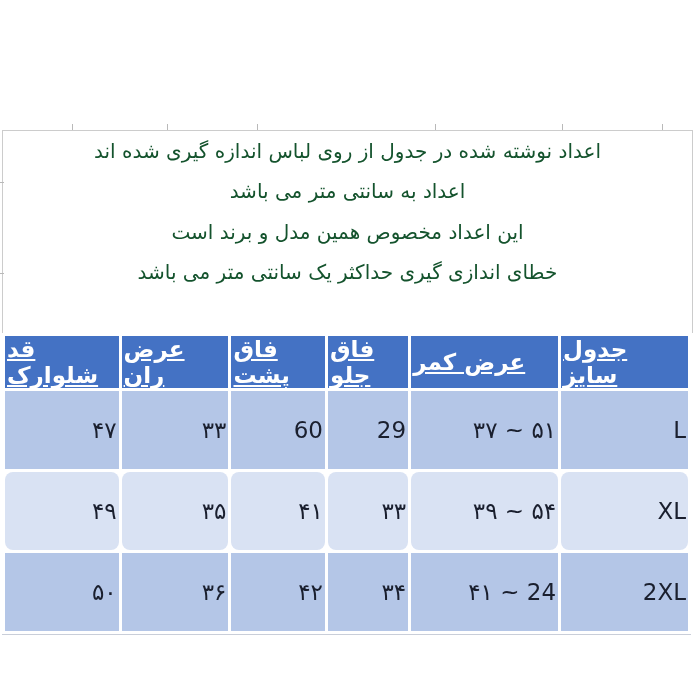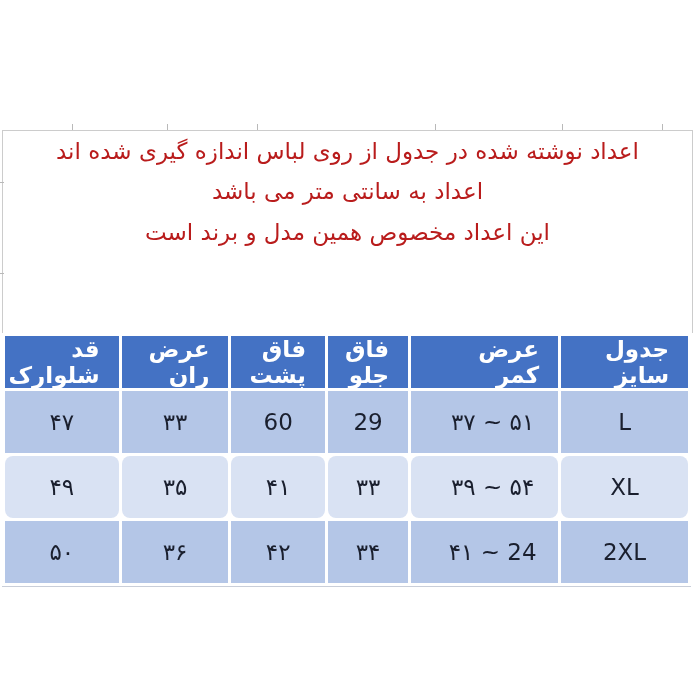--- a/index.html
+++ b/index.html
@@ -8,60 +8,61 @@
     font-family:"DejaVu Sans","Liberation Sans",sans-serif;
   }
   .canvas{position:relative;width:700px;height:700px;background:#ffffff;overflow:hidden;}
 
   
   .notes{
     position:absolute;left:2px;top:130px;width:691px;height:203px;
     border-top:1px solid #cccccc;border-left:1px solid #cccccc;border-right:1px solid #cccccc;
     box-sizing:border-box;
     text-align:center;direction:rtl;
-    color:#b91c1c;font-size:23px;
+    color:#14532d;font-size:20px;
   }
   .notes p{margin:0;line-height:40.4px;white-space:nowrap;}
 
   
   .tick{position:absolute;background:#b9b9b9;}
   .tick-top{width:1px;height:6px;top:124px;}
   .tick-left{width:4px;height:1px;left:0;}
 
   
   .size-table{
     position:absolute;left:2px;top:333px;width:689px;
     border-collapse:separate;border-spacing:3px;
     direction:rtl;table-layout:fixed;
     border-bottom:1px solid #c9ced9;
   }
   .size-table th{
     background:var(--header-bg,#4472C4);color:var(--header-text,#ffffff);
-    font-weight:bold;font-size:23px;height:44px;text-align:right;
-    padding:0 19px;overflow:hidden;
+    font-weight:bold;font-size:23px;height:44px;text-align:left;
+    padding:0 2px;overflow:hidden;text-decoration:underline;
   }
   .size-table td{
-    height:46px;text-align:center;vertical-align:middle;
-    font-size:23px;color:#1a1f2e;padding:8px 2px;overflow:hidden;
+    height:46px;vertical-align:middle;
+    font-size:23px;color:#1a1f2e;padding:16px 2px;overflow:hidden;
   }
   tr.band-dark td{background:var(--band-dark,#B4C6E7);}
   tr.band-light td{background:var(--band-light,#D9E2F3);border-radius:8px;}
   .col-size{width:19%;} .col-waist{width:22%;} .col-front{width:12%;}
   .col-back{width:14%;} .col-thigh{width:16%;} .col-length{width:17%;}
   .range{direction:ltr;unicode-bidi:isolate;display:inline-block;margin-left:16px;}
 </style>
 </head>
 <body>
 
 <div class="canvas">
 
   <section class="notes">
     <p>اعداد نوشته شده در جدول از روی لباس اندازه گیری شده اند</p>
     <p>اعداد به سانتی متر می باشد</p>
     <p>این اعداد مخصوص همین مدل و برند است</p>
+    <p>خطای اندازی گیری حداکثر یک سانتی متر می باشد</p>
   </section>
 
   <div class="tick tick-top" style="left:72px"></div>
   <div class="tick tick-top" style="left:167px"></div>
   <div class="tick tick-top" style="left:257px"></div>
   <div class="tick tick-top" style="left:435px"></div>
   <div class="tick tick-top" style="left:562px"></div>
   <div class="tick tick-top" style="left:662px"></div>
   <div class="tick tick-left" style="top:182px"></div>
   <div class="tick tick-left" style="top:273px"></div>

